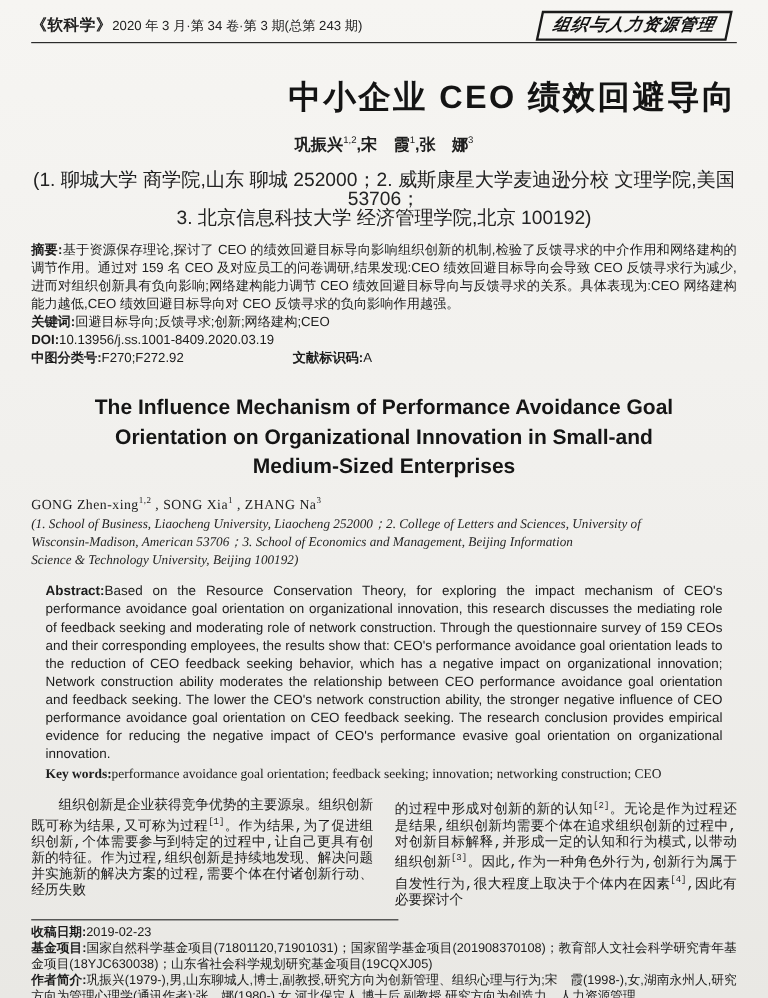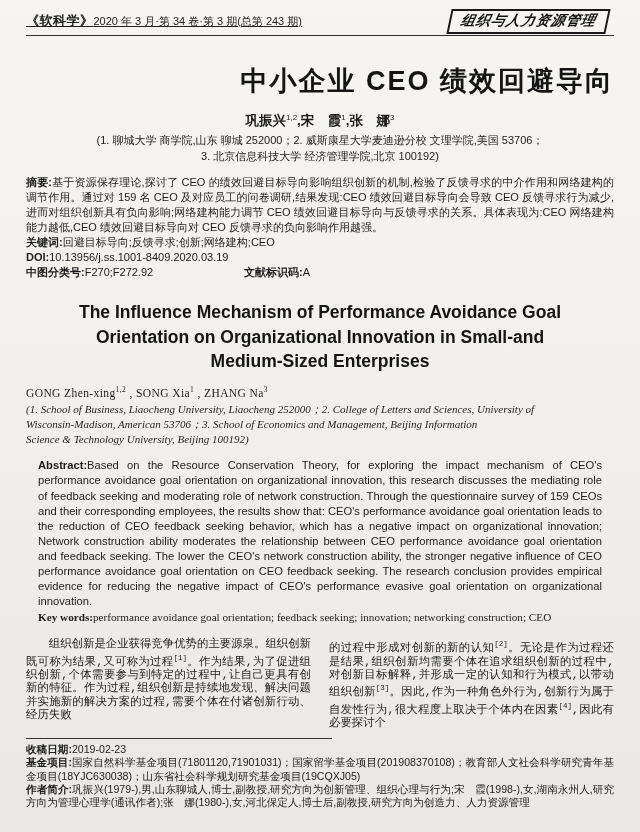--- a/index.html
+++ b/index.html
@@ -11,36 +11,36 @@
   }
   .page {
     width: 640px; height: 832px;
     background: linear-gradient(180deg, #f6f5f2 0%, #f0efec 55%, #e9e8e4 100%);
     padding: 8px 26px 0;
     overflow: hidden;
     position: relative;
   }
   
   .hdr { display: flex; justify-content: space-between; align-items: center; height: 26px; }
-  .hdr-left { font-size: 11px; white-space: nowrap; color: #222; text-decoration: underline; }
+  .hdr-left { font-size: 11px; white-space: nowrap; color: #222; }
   .hdr-left .jname { font-weight: bold; font-size: 13px; letter-spacing: 0.5px; }
   .hdr-box {
     border: 2px solid #1a1a1a;
     padding: 1px 10px 2px;
     transform: skewX(-12deg);
     font-weight: bold; font-style: italic;
     font-size: 14px; letter-spacing: 1px;
     margin-right: 6px; color: #111;
   }
   .hdr-rule { border-bottom: 1.6px solid #2b2b2b; margin-top: 1px; }
   
   .title-cn { text-align: right; font-size: 27px; font-weight: bold; line-height: 35px; margin-top: 28px; letter-spacing: 2px; color: #141414; }
   .authors-cn { text-align: center; font-size: 13.5px; font-weight: bold; margin-top: 13px; }
   .authors-cn sup { font-size: 8px; font-weight: normal; }
-  .affil-cn { text-align: center; font-size: 11px; line-height: 16px; margin-top: 2px; color: #222; }
+  .affil-cn { text-align: center; font-size: 16px; line-height: 16px; margin-top: 13px; color: #222; }
   
   .abs-cn { font-size: 11px; line-height: 15px; text-align: justify; margin-top: 11px; }
   .abs-cn p { margin: 0; }
   .lbl { font-weight: bold; }
   .clc-row { display: flex; margin-top: 0; }
   .clc-row .g1 { width: 218px; }
   .clc-row .g2 { width: 122px; }
   
   .title-en { text-align: center; font-weight: bold; font-size: 17.5px; line-height: 24.5px; margin-top: 20px; color: #151515; }
   .authors-en { text-align: left; font-family: "Liberation Serif", serif; font-size: 11.5px; margin-top: 11px; letter-spacing: 0.4px; }

